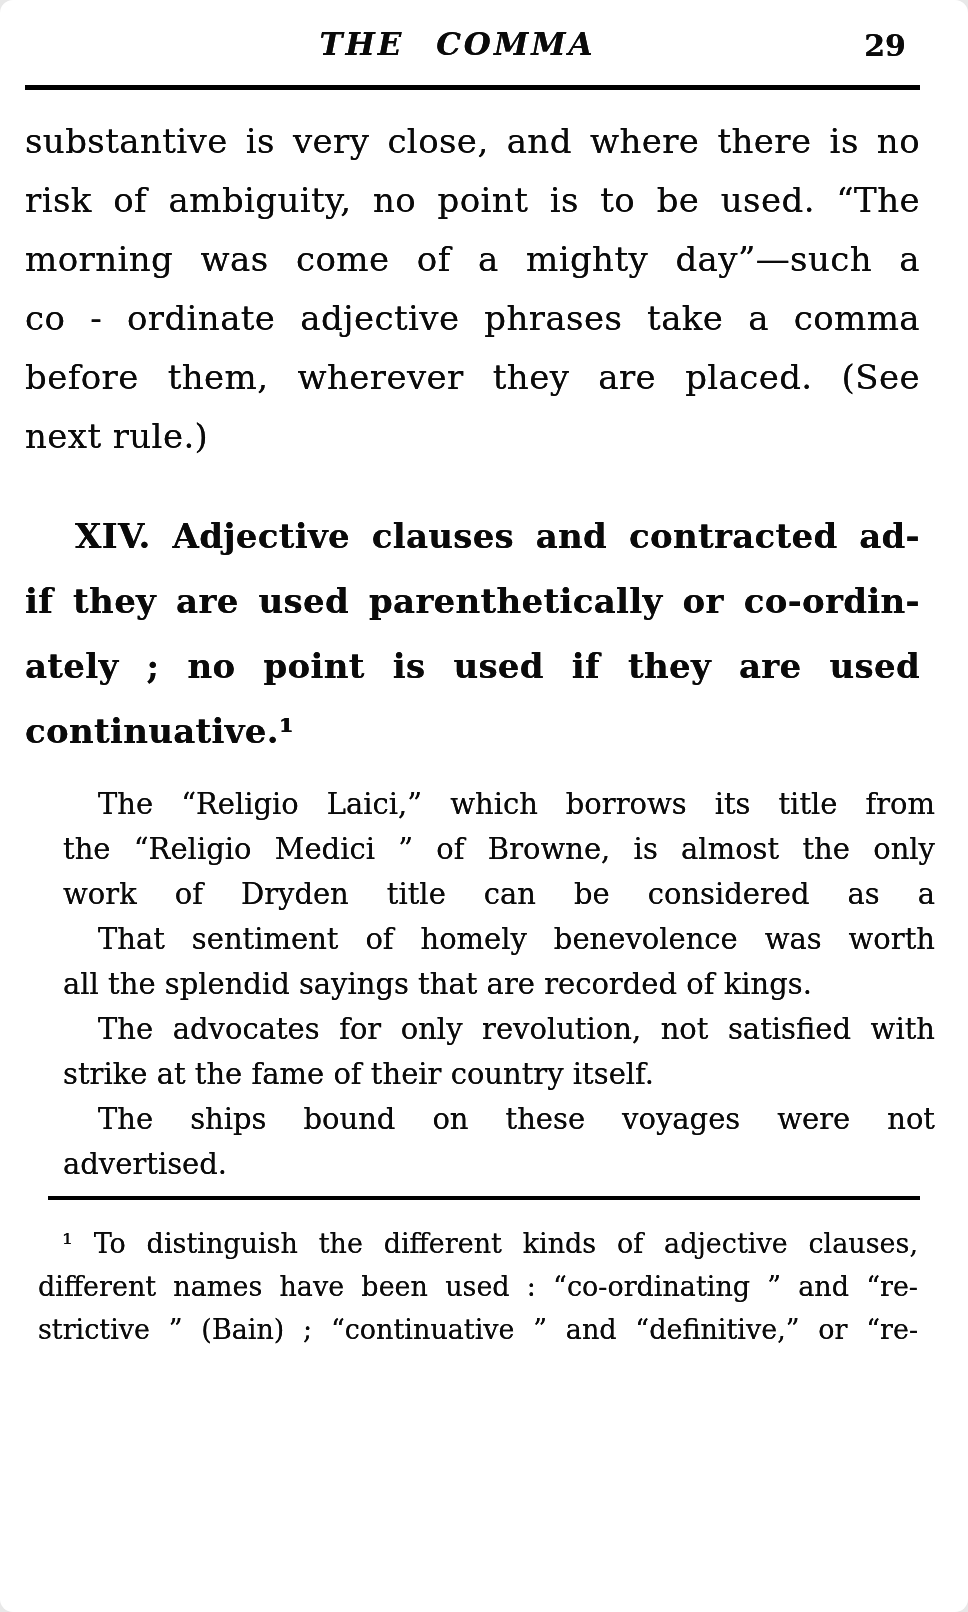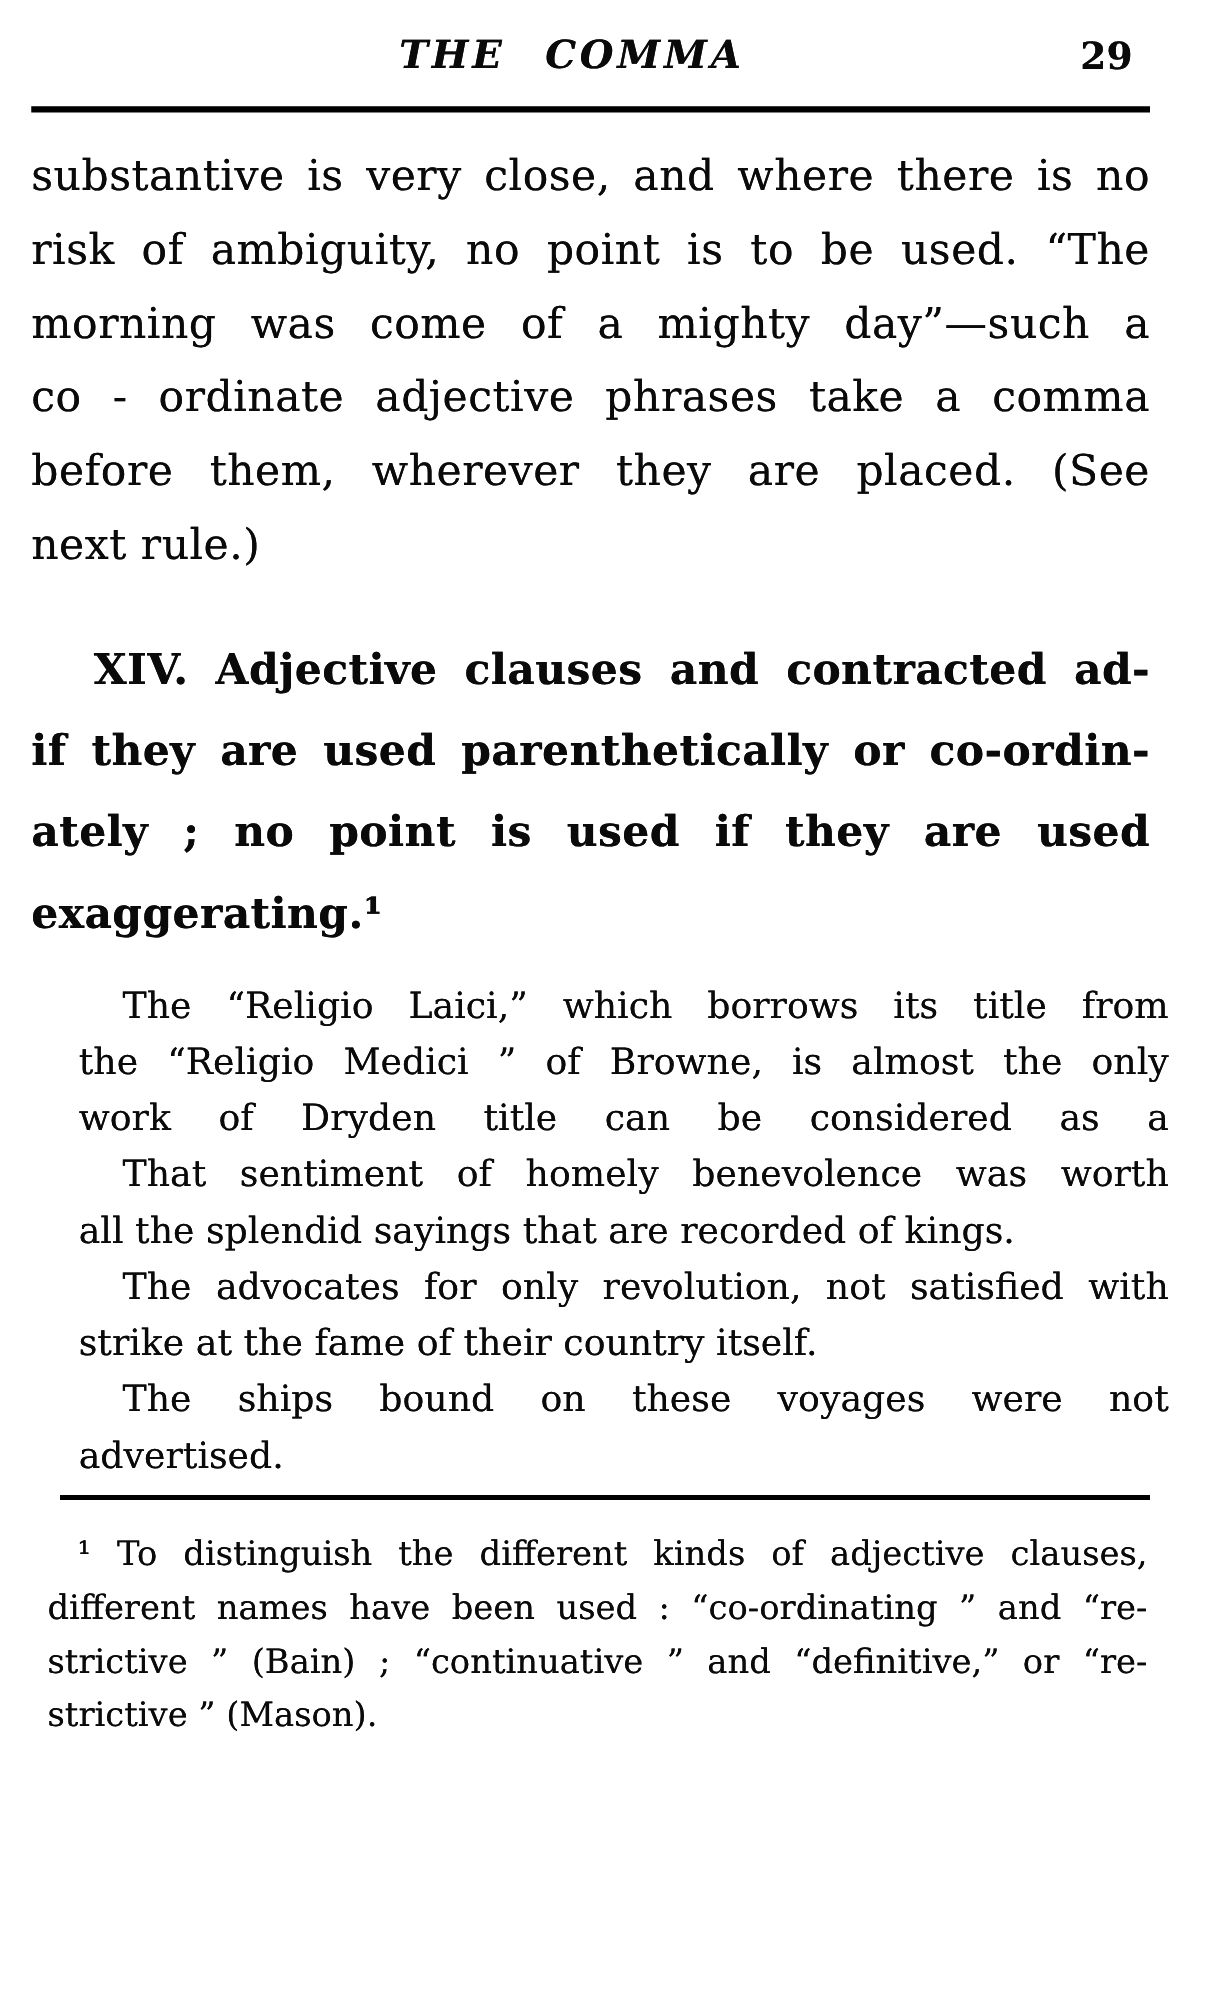--- a/index.html
+++ b/index.html
@@ -5,20 +5,21 @@
   html,body { margin:0; padding:0; background:#e8e8e8; }
   .page {
     position:relative;
     width:968px; height:1612px;
     margin:0 auto;
     background:#ffffff;
     color:#0a0a0a;
     font-family:"DejaVu Serif","Liberation Serif",serif;
     overflow:hidden;
     text-shadow:0 0 0.5px rgba(0,0,0,0.85);
+    border-radius:13px;
   }
   .header-row { position:relative; margin:26px 48px 0 25px; height:38px; }
   .head-title {
     position:absolute; left:0; right:30px; top:0;
     text-align:center;
     font-size:31px; font-weight:bold; font-style:italic;
     letter-spacing:3px; word-spacing:18px;
   }
   .page-num { position:absolute; right:14px; top:2px; font-size:30px; font-weight:bold; }
   .rule { height:5px; background:#000; margin:21px 48px 0 25px; }
@@ -51,21 +52,21 @@
     <div class="ln j">morning was come of a mighty day”—such a</div>
     <div class="ln j">co - ordinate adjective phrases take a comma</div>
     <div class="ln j">before them, wherever they are placed.  (See</div>
     <div class="ln">next rule.)</div>
   </section>
 
   <section class="xiv-par">
     <div class="ln j ind-l">XIV. Adjective clauses and contracted ad-</div>
     <div class="ln j">if they are used parenthetically or co-ordin-</div>
     <div class="ln j">ately ; no point is used if they are used</div>
-    <div class="ln">exaggerating.¹</div>
+    <div class="ln">continuative.¹</div>
   </section>
 
   <section class="examples">
     <div>
       <div class="ln j ind-m">The “Religio Laici,” which borrows its title from</div>
       <div class="ln j">the “Religio Medici ” of Browne, is almost the only</div>
       <div class="ln j">work of Dryden title can be considered as a</div>
     </div>
     <div>
       <div class="ln j ind-m">That sentiment of homely benevolence was worth</div>
@@ -80,16 +81,15 @@
       <div class="ln">advertised.</div>
     </div>
   </section>
 
   <div class="fn-rule"></div>
 
   <section class="footnote">
     <div class="ln j ind-s">¹ To distinguish the different kinds of adjective clauses,</div>
     <div class="ln j">different names have been used : “co-ordinating ” and “re-</div>
     <div class="ln j">strictive ” (Bain) ; “continuative ” and “definitive,” or “re-</div>
-    <div class="ln">strictive ” (Mason).</div>
   </section>
 
 </div>
 
 </body></html>

